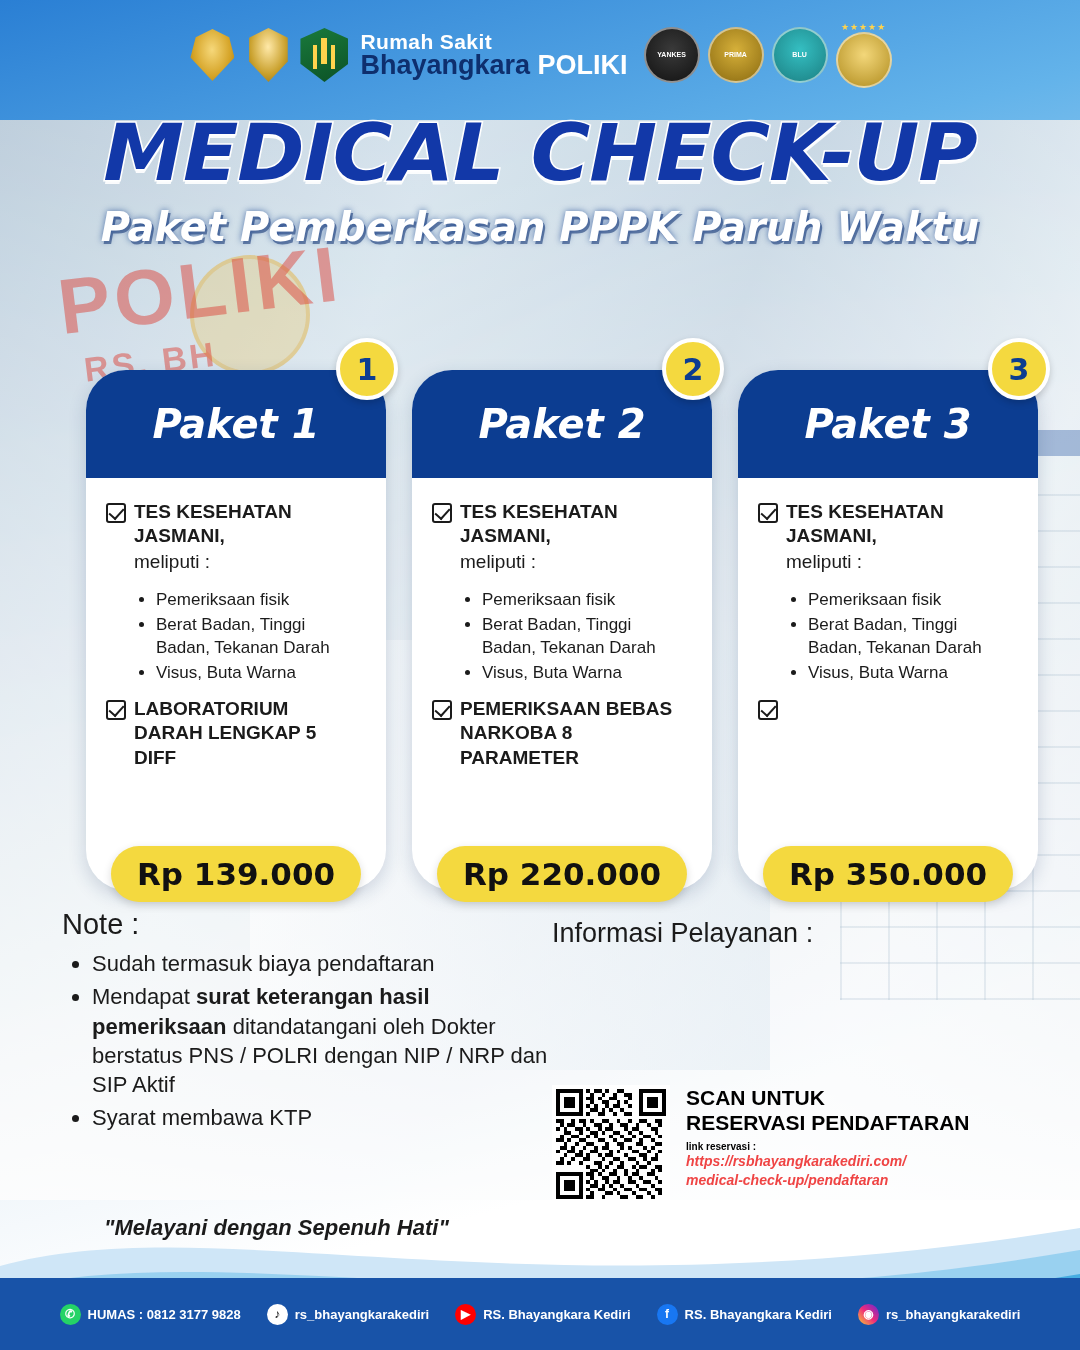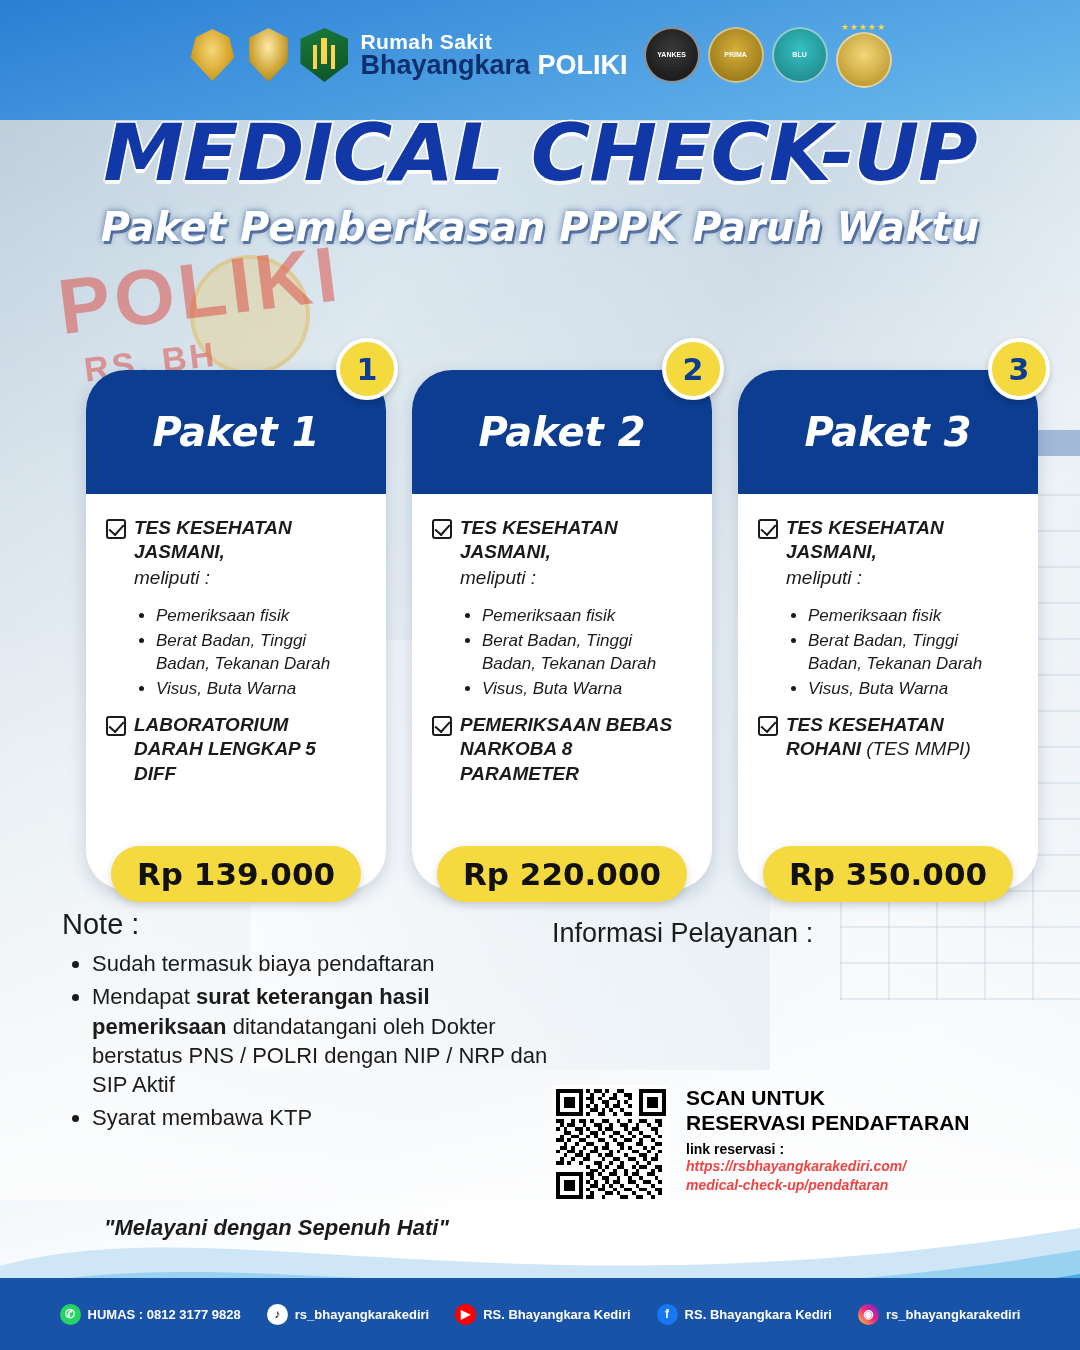--- a/index.html
+++ b/index.html
@@ -125,21 +125,21 @@
     position:absolute; top:0; width:300px; height:520px;
     background:#ffffff;
     border-radius:40px;
     box-shadow:0 6px 18px rgba(20,50,100,.18);
     overflow:visible;
   }
   .card-1 { left:86px; }
   .card-2 { left:412px; }
   .card-3 { left:738px; }
   .card-head {
-    height:124px; border-radius:40px 40px 0 0;
+    height:108px; border-radius:40px 40px 0 0;
     background:#0c3d91;
     display:flex; align-items:center; justify-content:center;
     position:relative; z-index:1;
   }
   .card-head .label {
     color:#ffffff; font-size:40px; font-weight:bold; font-style:italic;
     font-family:"DejaVu Sans", sans-serif;
   }
   .card-num {
     position:absolute; top:-32px; right:-12px;
@@ -147,21 +147,20 @@
     background:#f4d93f; border:4px solid #ffffff;
     display:flex;align-items:center;justify-content:center;
     font-size:30px;font-weight:bold;color:#0c3d91;
     font-family:"DejaVu Sans", sans-serif;
     z-index:3;
     box-shadow:0 3px 7px rgba(0,0,0,.18);
   }
   .card-body {
     padding:22px 30px 0 20px;
     color:#1b1b1b;
-    font-style:italic;
   }
   .row { display:flex; gap:8px; align-items:flex-start; }
   .chk {
     width:20px;height:20px;flex:0 0 20px;
     border:2px solid #1b1b1b; border-radius:3px;
     position:relative; margin-top:3px;
   }
   .chk:after{
     content:""; position:absolute; left:4px; top:0px;
     width:7px;height:12px;border:solid #1b1b1b;border-width:0 2.5px 2.5px 0;
@@ -197,21 +196,21 @@
   .info-col ul { margin:12px 0 0 32px; font-size:24px; line-height:1.35; }
   .info-col ul li { margin-bottom:6px; }
 
   
   .qr-wrap { position:absolute; left:552px; top:1085px; display:flex; gap:16px; align-items:flex-start; }
   .qr {
     width:118px;height:118px; background:#fff; padding:4px;
     display:block;
   }
   .qr-text .s1 { font-size:21px; font-weight:bold; line-height:1.2; }
-  .qr-text .s2 { font-size:14px; font-weight:bold; margin-top:6px; }
+  .qr-text .s2 { font-size:10px; font-weight:bold; margin-top:6px; }
   .qr-text .s3 { font-size:14px; font-style:italic; font-weight:bold; color:#ef4444; line-height:1.3; }
 
   .motto {
     position:absolute; left:104px; top:1215px;
     font-size:22px; font-weight:bold; font-style:italic; color:#1b1b1b;
   }
 
   
   .footer-items {
     position:absolute; left:0; bottom:0; width:1080px; height:72px;
@@ -346,24 +345,20 @@
         <div class="hdr-strong">TES KESEHATAN JASMANI,</div>
       </div>
       <div class="meliputi">meliputi :</div>
       <ul class="sub">
         <li>Pemeriksaan fisik</li>
         <li>Berat Badan, Tinggi Badan, Tekanan Darah</li>
         <li>Visus, Buta Warna</li>
       </ul>
       <div class="row blk2">
         <div class="chk"></div>
-        <div class="hdr-strong">
-          <span>TES KESEHATAN ROHANI</span>
-          <span class="thin">(TES MMPI)</span>
-        </div>
       </div>
     </div>
     <div class="price">Rp 350.000</div>
   </div>
 </div>
 
 <div class="note-col">
   <div class="note-title">Note :</div>
   <ul>
     <li><span>Sudah termasuk biaya pendaftaran</span></li>

